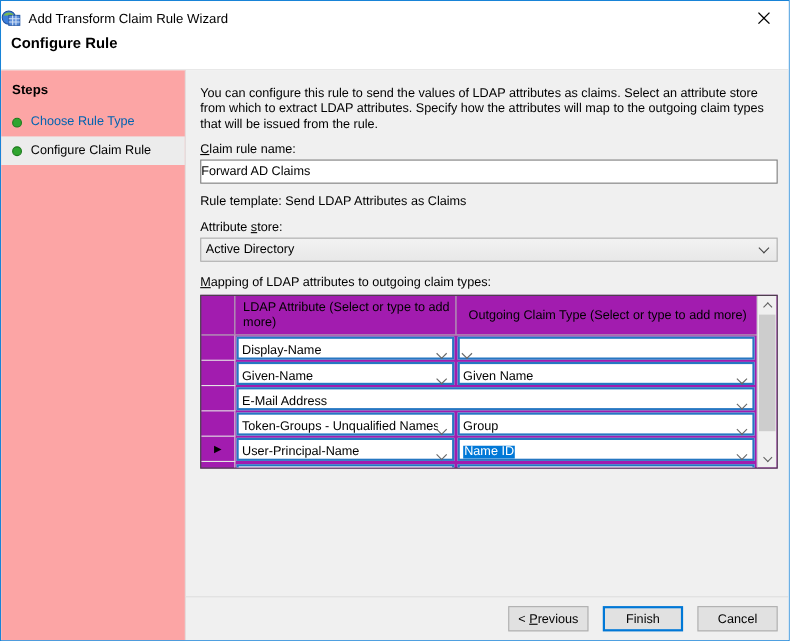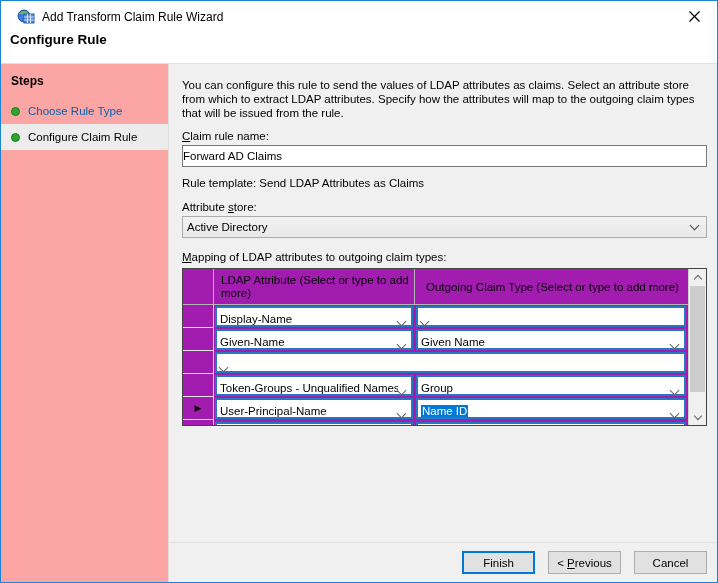--- a/index.html
+++ b/index.html
@@ -2,21 +2,21 @@
 <html><head>
 <meta charset="utf-8">
 <style>
   * { margin:0; padding:0; box-sizing:border-box; }
   html,body { width:718px; height:583px; }
   body { font-family:"Liberation Sans", sans-serif; font-size:11.5px; color:#000; background:#fff; }
 
   .window { width:718px; height:583px; border:1px solid #1883d7; background:#fff; display:flex; flex-direction:column; overflow:hidden; }
 
   
-  .titlebar { height:31px; display:flex; align-items:center; padding-left:16px; background:#fff; flex:0 0 auto; }
+  .titlebar { height:31px; display:flex; align-items:center; padding-left:0; background:#fff; flex:0 0 auto; }
   .app-icon { width:18px; height:18px; flex:0 0 auto; }
   .titlebar .title { margin-left:7px; font-size:12px; flex:1; }
   .close-btn { width:45px; height:31px; display:flex; align-items:center; justify-content:center; cursor:default; }
 
   
   .page-header { height:32px; background:#fff; border-bottom:1px solid #dfdfdf; display:flex; padding-left:9px; font-size:13.5px; font-weight:bold; flex:0 0 auto; }
 
   
   .body { flex:1; display:flex; min-height:0; }
   .sidebar { width:168px; background:#fca5a5; border-right:1px solid #dfdfdf; flex:0 0 auto; padding-top:8px; }
@@ -176,20 +176,21 @@
                     <span class="cb-text">Given Name</span>
                     <span class="chev"></span>
                   </div>
                 </div>
             </div>
 
             <div class="grid-row">
               <div class="gr-gutter"></div>
               <div class="gr-cell2">
                   <div class="cell-combo">
+                    <span class="cb-text">E-Mail Address</span>
                     <span class="chev"></span>
                   </div>
                 </div>
             </div>
 
             <div class="grid-row">
               <div class="gr-gutter"></div>
               <div class="gr-cell1">
                   <div class="cell-combo">
                     <span class="cb-text">Token-Groups - Unqualified Names</span>
@@ -240,26 +241,26 @@
             <div class="sb-thumb"></div>
             <div class="sb-btn down">
                 <span class="sb-chev-down"></span>
               </div>
           </div>
         </div>
 
       </div>
 
       <div class="footer">
+        <div class="btn">
+            <span><span>&lt; </span><span class="ukey">P</span><span>revious</span></span>
+          </div>
         <div class="btn default">
             <span>Finish</span>
           </div>
         <div class="btn">
-            <span><span>&lt; </span><span class="ukey">P</span><span>revious</span></span>
-          </div>
-        <div class="btn">
             <span>Cancel</span>
           </div>
       </div>
     </div>
 
   </div>
 </div>
 
 </body></html>

